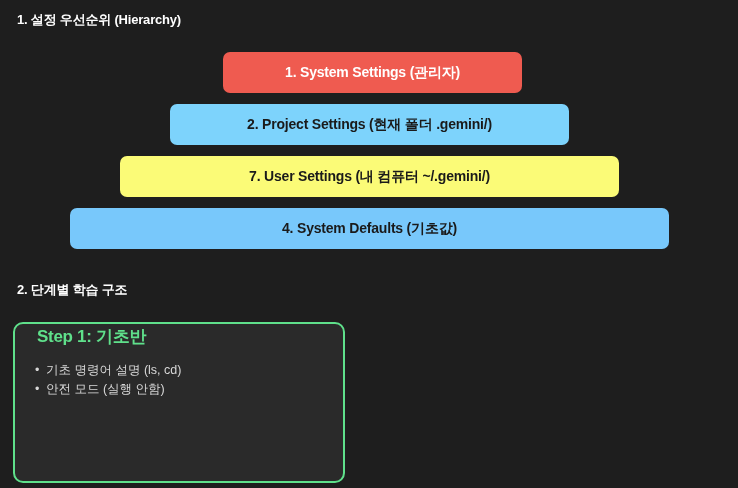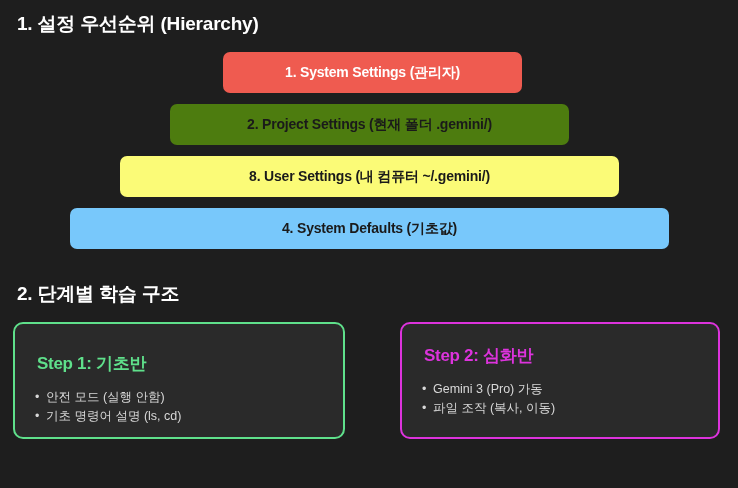--- a/index.html
+++ b/index.html
@@ -14,21 +14,21 @@
     font-family: "Liberation Sans", "DejaVu Sans", sans-serif;
     overflow: hidden;
     position: relative;
     -webkit-font-smoothing: antialiased;
   }
 
   
   .section-title {
     position: absolute;
     color: #ffffff;
-    font-size: 19px;
+    font-size: 13px;
     font-weight: bold;
     letter-spacing: -0.2px;
     white-space: nowrap;
   }
   #title-hierarchy { left: 17px; top: 11px; }
   #title-steps     { left: 17px; top: 281px; text-align: center; }
 
   
   #hierarchy {
     position: absolute;
@@ -59,26 +59,26 @@
   #steps {
     position: absolute;
     left: 0;
     top: 320px;
     width: 738px;
     height: 168px;
   }
   .step-box {
     position: absolute;
     top: 2px;
-    height: 117px;
+    height: 161px;
     background: #2a2a2a;
     border-radius: 10px;
     box-sizing: border-box;
     border: 2px solid #be185d;
-    padding: 28px 20px 0 20px;
+    padding: 1px 20px 0 20px;
   }
   #step-box-1 { left: 13px;  width: 332px; }
   #step-box-2 { left: 400px; width: 320px; padding-top: 20px; }
 
   .step-heading {
     font-size: 17px;
     font-weight: bold;
     letter-spacing: -0.3px;
     margin: 0 0 13px 2px;
     white-space: nowrap;
@@ -109,47 +109,40 @@
 <body style="background: rgb(30, 30, 30);">
 
 <div class="section-title" id="title-hierarchy">1. 설정 우선순위 (Hierarchy)</div>
 
 <div id="hierarchy">
 
   <div class="hier-bar lvl1" style="background: rgb(239, 91, 80); color: rgb(255, 255, 255);">
     <span>1. System Settings (관리자)</span>
   </div>
 
-  <div class="hier-bar lvl2" style="background: #4d7c0f; color: rgb(26, 26, 26);">
+  <div class="hier-bar lvl2" style="background: #7dd3fc; color: rgb(26, 26, 26);">
     <span>2. Project Settings (현재 폴더 .gemini/)</span>
   </div>
 
   <div class="hier-bar lvl3" style="background: rgb(251, 251, 119); color: rgb(26, 26, 26);">
-    <span>8. User Settings (내 컴퓨터 ~/.gemini/)</span>
+    <span>7. User Settings (내 컴퓨터 ~/.gemini/)</span>
   </div>
 
   <div class="hier-bar lvl4" style="background: rgb(120, 200, 251); color: rgb(26, 26, 26);">
     <span>4. System Defaults (기초값)</span>
   </div>
 
 </div>
 
 <div class="section-title" id="title-steps">2. 단계별 학습 구조</div>
 
 <div id="steps">
 
   <div class="step-box" id="step-box-1" style="border-color: rgb(95, 224, 139);">
     <div class="step-heading" style="color: rgb(95, 224, 139);">Step 1: 기초반</div>
     <ul class="step-list">
+      <li>기초 명령어 설명 (ls, cd)</li>
       <li>안전 모드 (실행 안함)</li>
-      <li>기초 명령어 설명 (ls, cd)</li>
     </ul>
   </div>
 
-  <div class="step-box" id="step-box-2" style="border-color: rgb(221, 51, 221);">
-    <div class="step-heading" style="color: rgb(221, 51, 221);">Step 2: 심화반</div>
-    <ul class="step-list">
-      <li>Gemini 3 (Pro) 가동</li>
-      <li>파일 조작 (복사, 이동)</li>
-    </ul>
-  </div>
 
 </div>
 
 </body></html>

